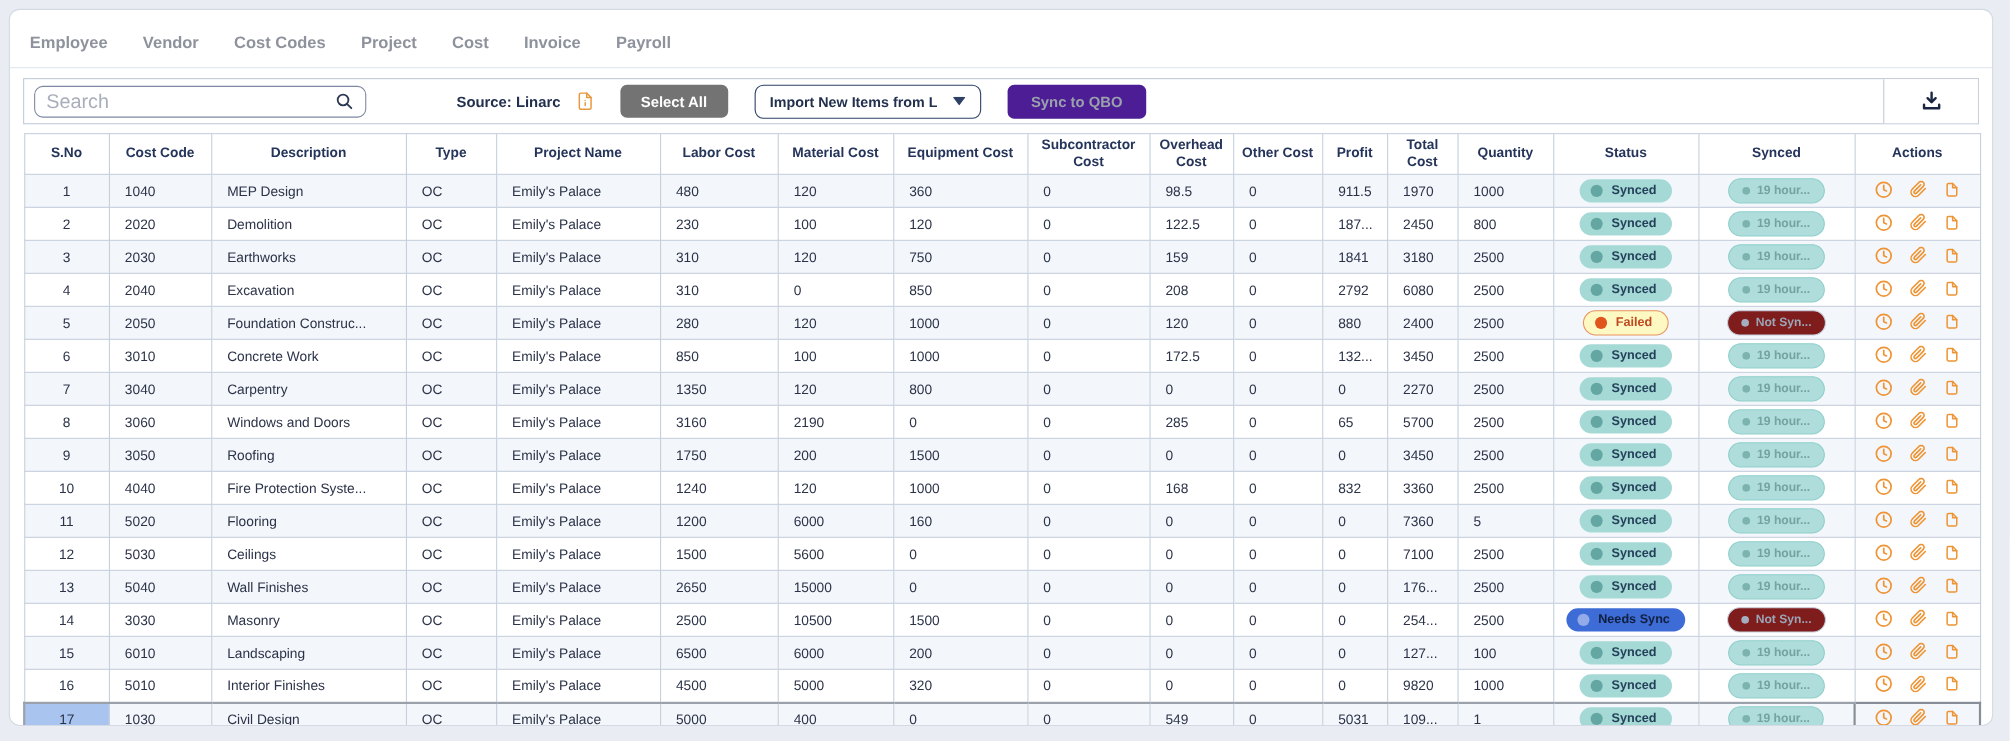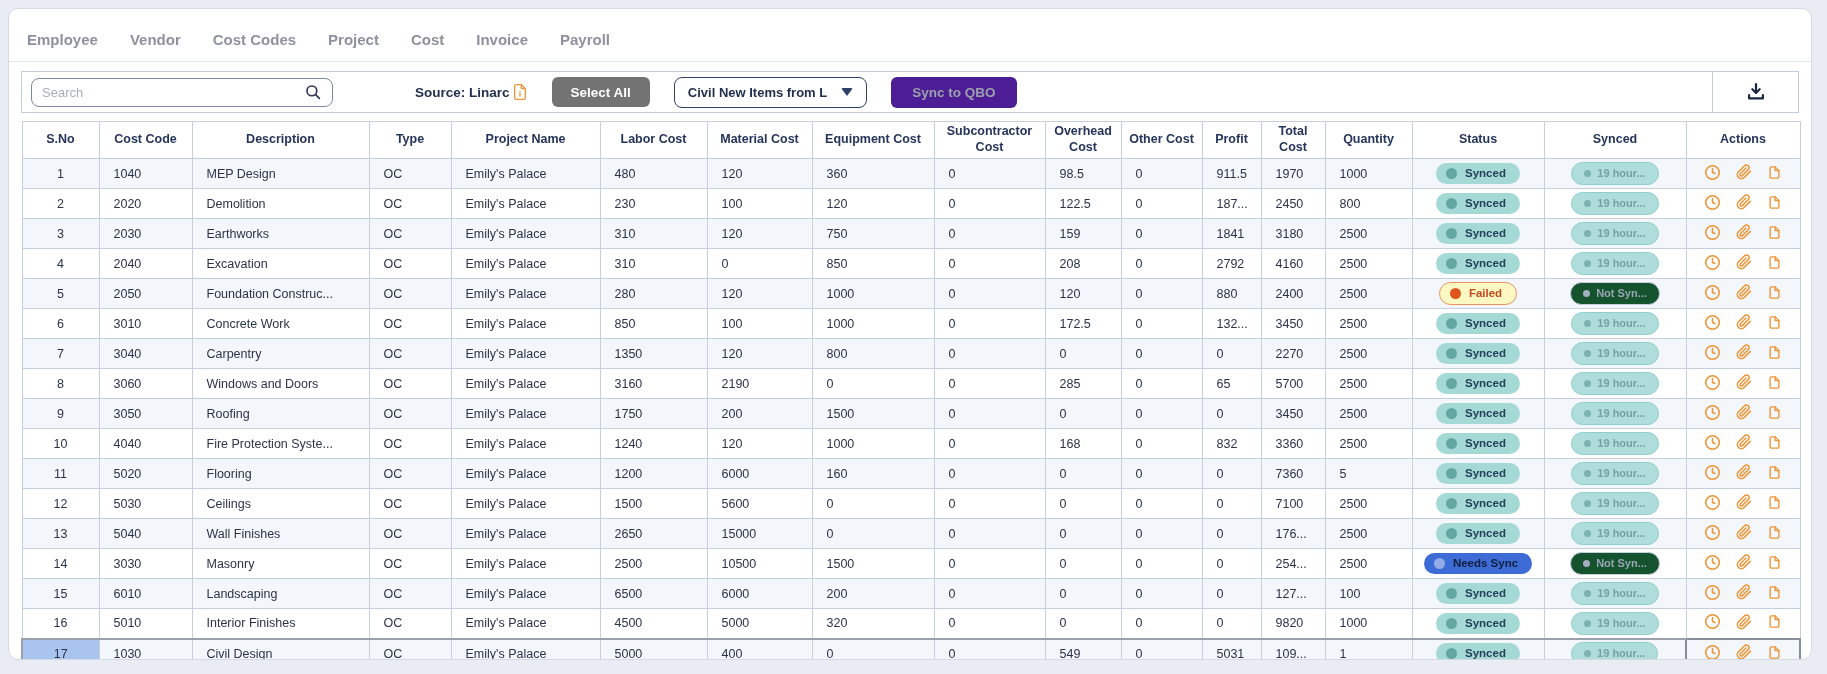--- a/index.html
+++ b/index.html
@@ -14,23 +14,23 @@
   .tab { position:relative; font-size:15px; color:#8d929c; font-weight:600; padding:6px 2px 13px 2px; cursor:pointer; }
   .tab.active { color:#1a2440; font-weight:700; font-size:15.5px; }
   .tab.active .underline { position:absolute; left:0; right:0; bottom:0; height:4px; background:#e8873c; border-radius:3px; }
   .tab-divider { height:1px; background:#e2e7ee; margin:0 -12px; }
 
   
   .toolbar { display:flex; align-items:stretch; border:1px solid #c2cbd9; margin-top:9px; height:42px; }
   .toolbar-left { flex:1; display:flex; align-items:center; gap:24px; padding:0 9px; }
   .search-box { display:flex; align-items:center; width:302px; height:29px; border:1px solid #7d89a2;
                 border-radius:8px; padding:0 10px; }
-  .search-box input { flex:1; border:none; outline:none; font-size:13px; color:#1d4ed8; font-family:inherit; background:transparent; }
+  .search-box input { flex:1; border:none; outline:none; font-size:18px; color:#1d4ed8; font-family:inherit; background:transparent; }
   .search-box input::placeholder { color:#a8aeba; }
-  .source { display:flex; align-items:center; gap:2px; margin-left:58px;text-align:center; }
+  .source { display:flex; align-items:center; gap:14px; margin-left:58px;text-align:center; }
   .source-label { font-size:13.5px; font-weight:600; color:#22304e; }
   .btn-primary { height:30px; padding:0 19px; background:#737373; color:#fff; font-size:13.5px; font-weight:700;
                  border:none; border-radius:6px; cursor:pointer; font-family:inherit; }
   .dropdown { display:flex; align-items:center; gap:14px; height:31px; padding:0 13px; border:1.6px solid #2d4066;
               border-radius:8px; font-size:13px; font-weight:600; color:#22304e; cursor:pointer; background:#fff; }
   .caret { width:0; height:0; border-left:6px solid transparent; border-right:6px solid transparent; border-top:8px solid #2d4066; border-radius:2px; }
   .btn-disabled { height:31px; padding:0 21px; background:#4c1d95; color:#9ba1ac; font-size:13.5px; font-weight:700;
                   border:none; border-radius:6px; font-family:inherit; }
   .download-cell { width:86px; border-left:1px solid #c2cbd9; display:flex; align-items:center; justify-content:center; cursor:pointer; background:#fff; }
 
@@ -55,21 +55,21 @@
   .st-synced .dot { background:#63a6a2; }
   .st-failed { background:#fef9c3; color:#c2491f; border:1px solid #e8935e; }
   .st-failed .dot { background:#e0551c; }
   .st-needs-sync { background:#3d6cd6; color:#111f3e; }
   .st-needs-sync .dot { background:#93abe9; }
   .sy-pill { display:inline-flex; align-items:center; gap:6px; padding:5px 12px; border-radius:12px;
              font-size:11px; font-weight:600; line-height:1; }
   .sy-pill .dot { width:7px; height:7px; border-radius:50%; flex:none; }
   .sy-synced { background:#aedddb; border:1px solid #8fcfca; color:#74a3a0; }
   .sy-synced .dot { background:#7db3af; }
-  .sy-not-synced { background:#14532d; border:1px solid #c6cfde; color:#9aa5b6; }
+  .sy-not-synced { background:#7f1d1d; border:1px solid #c6cfde; color:#9aa5b6; }
   .sy-not-synced .dot { background:#a4aec0; }
 
   .actions-wrap { display:inline-flex; align-items:center; gap:15px; }
   .actions-wrap svg { cursor:pointer; display:block; }
 </style>
 </head>
 <body>
 
 <div class="page">
   <div class="card">
@@ -98,21 +98,21 @@
           <span class="source-label">Source: Linarc</span>
           <svg width="16" height="18" viewBox="0 0 24 26" fill="none" stroke="#e8973d" stroke-width="2" stroke-linecap="round" stroke-linejoin="round">
             <path d="M14 2H6a2 2 0 0 0-2 2v18a2 2 0 0 0 2 2h12a2 2 0 0 0 2-2V8z"></path>
               <polyline points="14 2 14 8 20 8"></polyline>
             <line x1="12" y1="12" x2="12" y2="12.2"></line>
               <line x1="12" y1="15" x2="12" y2="19"></line>
           </svg>
         </div>
         <button class="btn-primary">Select All</button>
         <div class="dropdown">
-          <span>Civil New Items from L</span>
+          <span>Import New Items from L</span>
           <span class="caret"></span>
         </div>
         <button class="btn-disabled">Sync to QBO</button>
       </div>
       <div class="download-cell">
         <svg width="22" height="22" viewBox="0 0 24 24" fill="none" stroke="#1b2742" stroke-width="2.4" stroke-linecap="round" stroke-linejoin="round">
           <line x1="12" y1="3.5" x2="12" y2="12.5"></line>
             <polyline points="8 9 12 13 16 9"></polyline>
             <path d="M4.5 15.5 v3.5 h15 v-3.5"></path>
         </svg>
@@ -278,21 +278,21 @@
             <td>Excavation</td>
             <td>OC</td>
             <td>Emily's Palace</td>
             <td>310</td>
             <td>0</td>
             <td>850</td>
             <td>0</td>
             <td>208</td>
             <td>0</td>
             <td>2792</td>
-            <td>4160</td>
+            <td>6080</td>
             <td>2500</td>
             <td class="c-status"><span class="pill st-synced">
                 <span class="dot"></span>
                 <span>Synced</span>
               </span></td>
             <td class="c-synced"><span class="sy-pill sy-synced">
                 <span class="dot"></span>
                 <span>19 hour...</span>
               </span></td>
             <td class="c-actions"><span class="actions-wrap">

